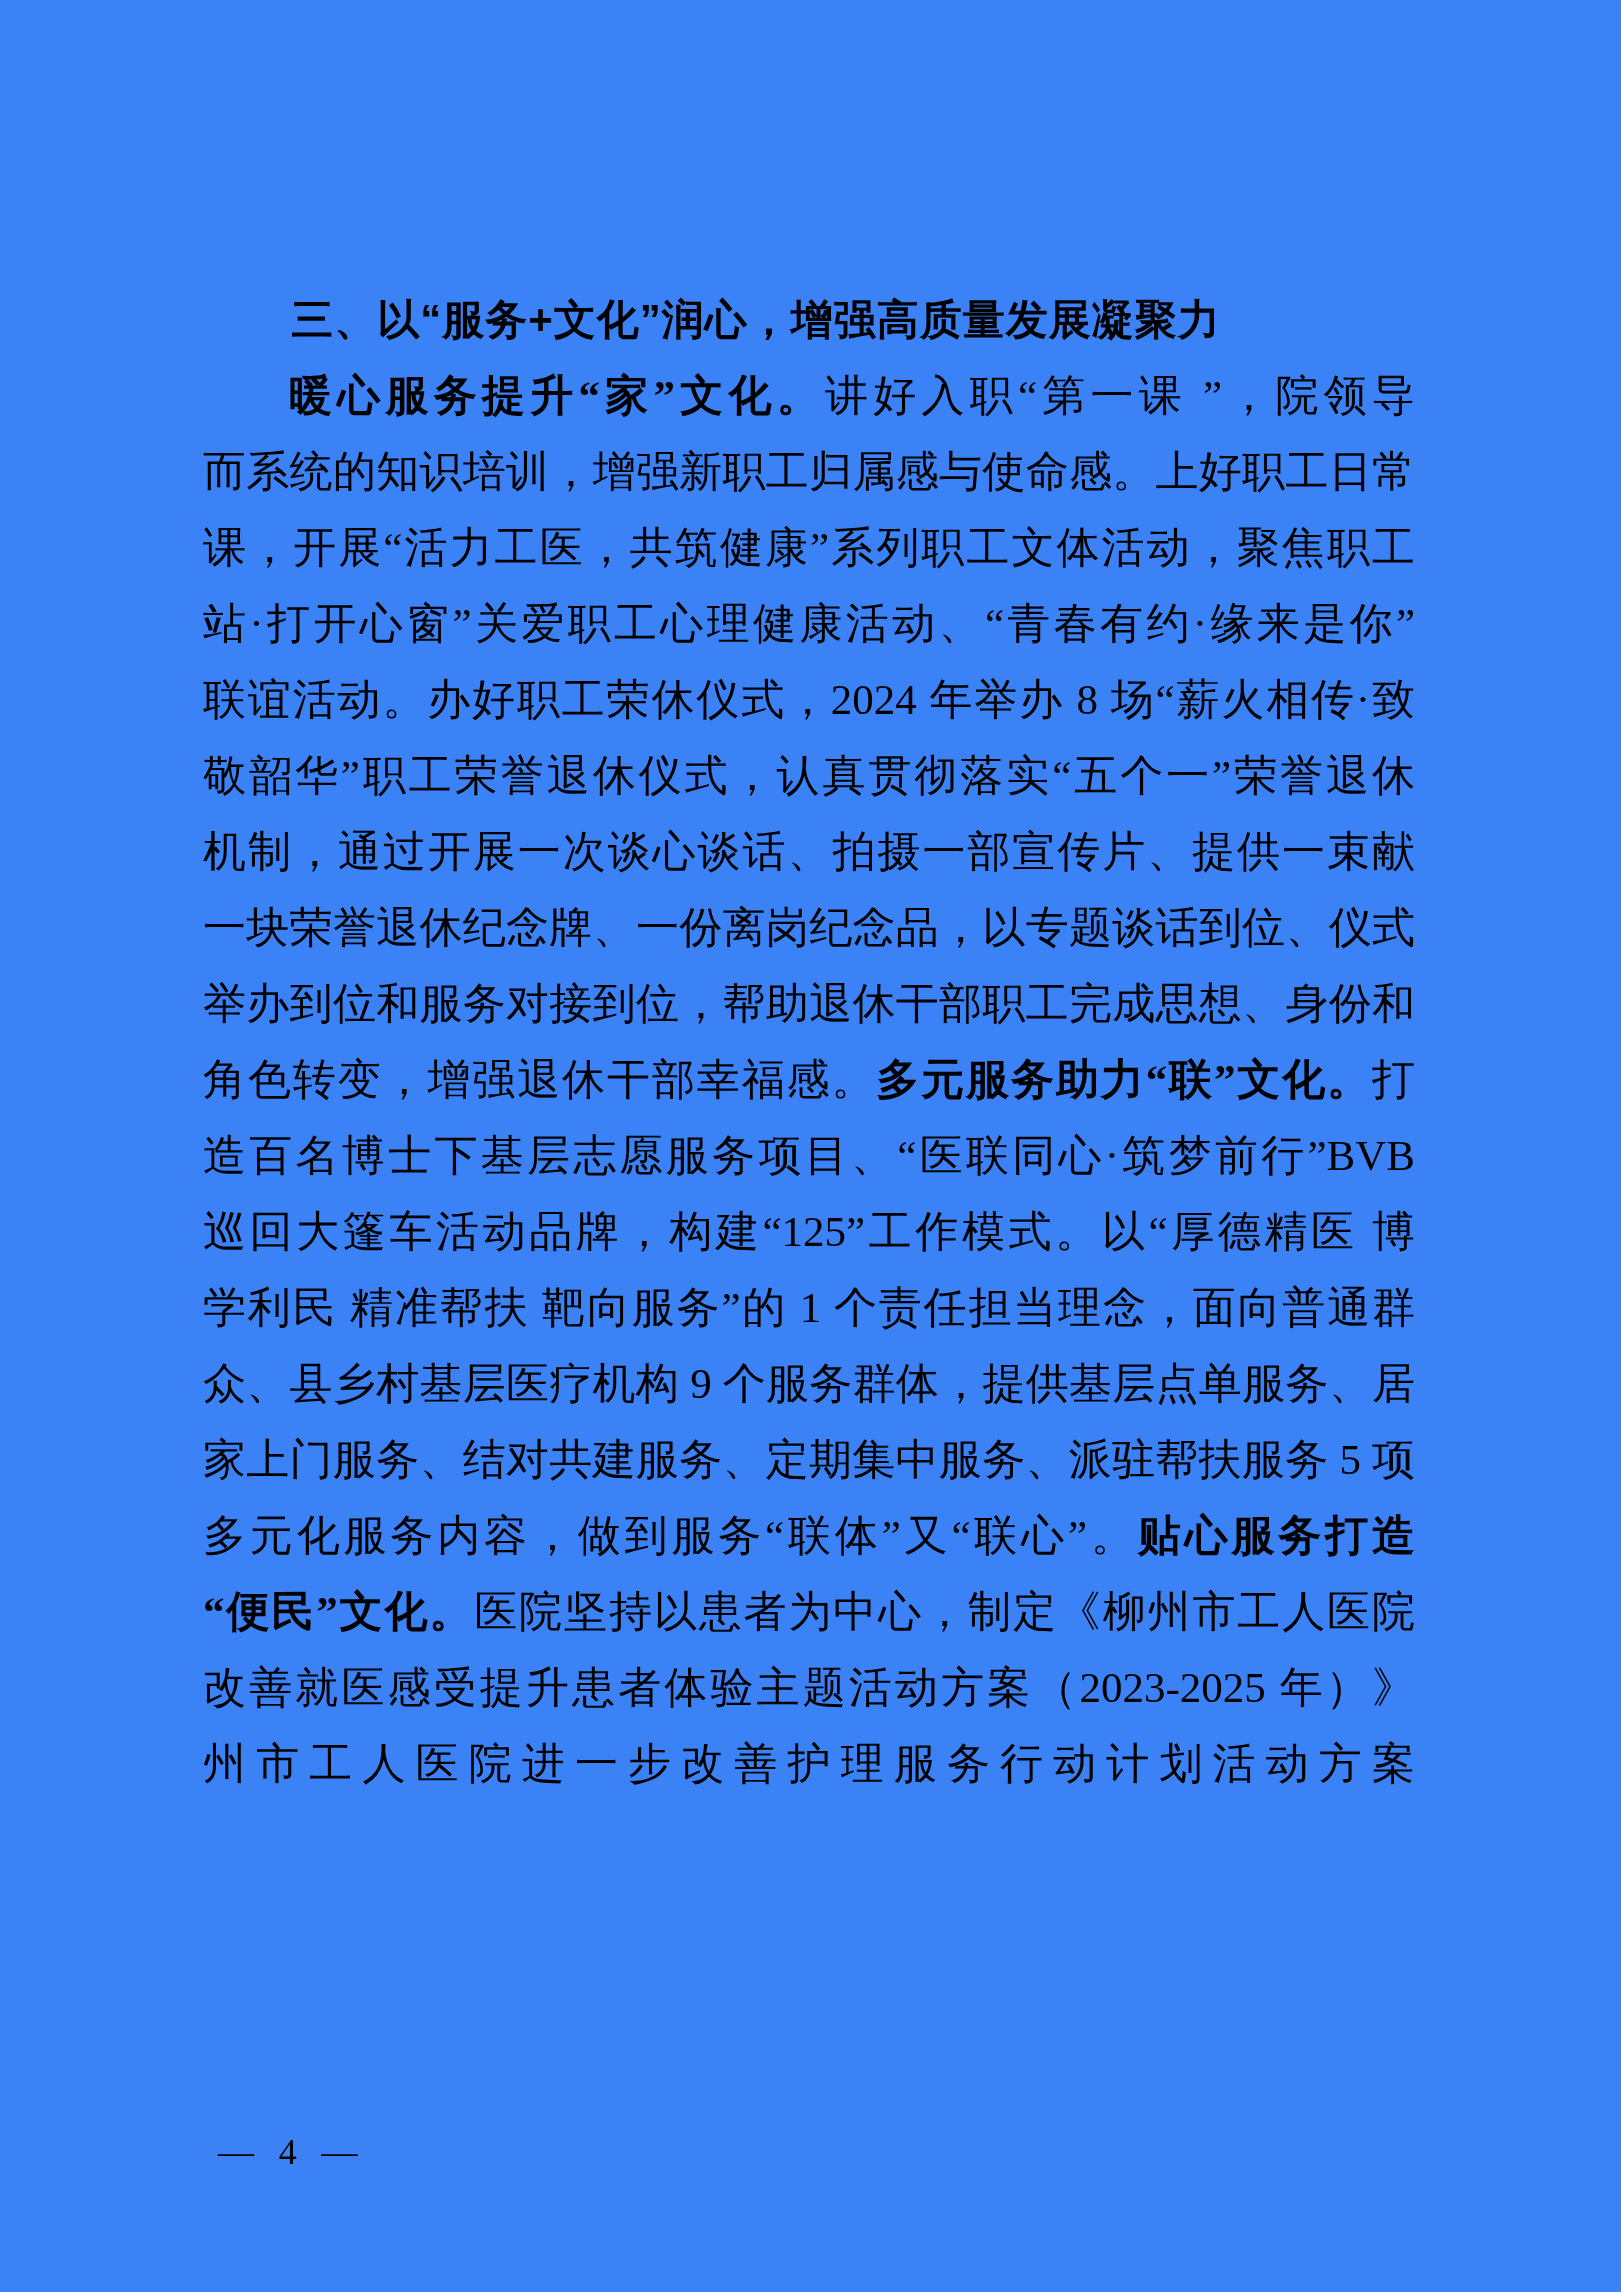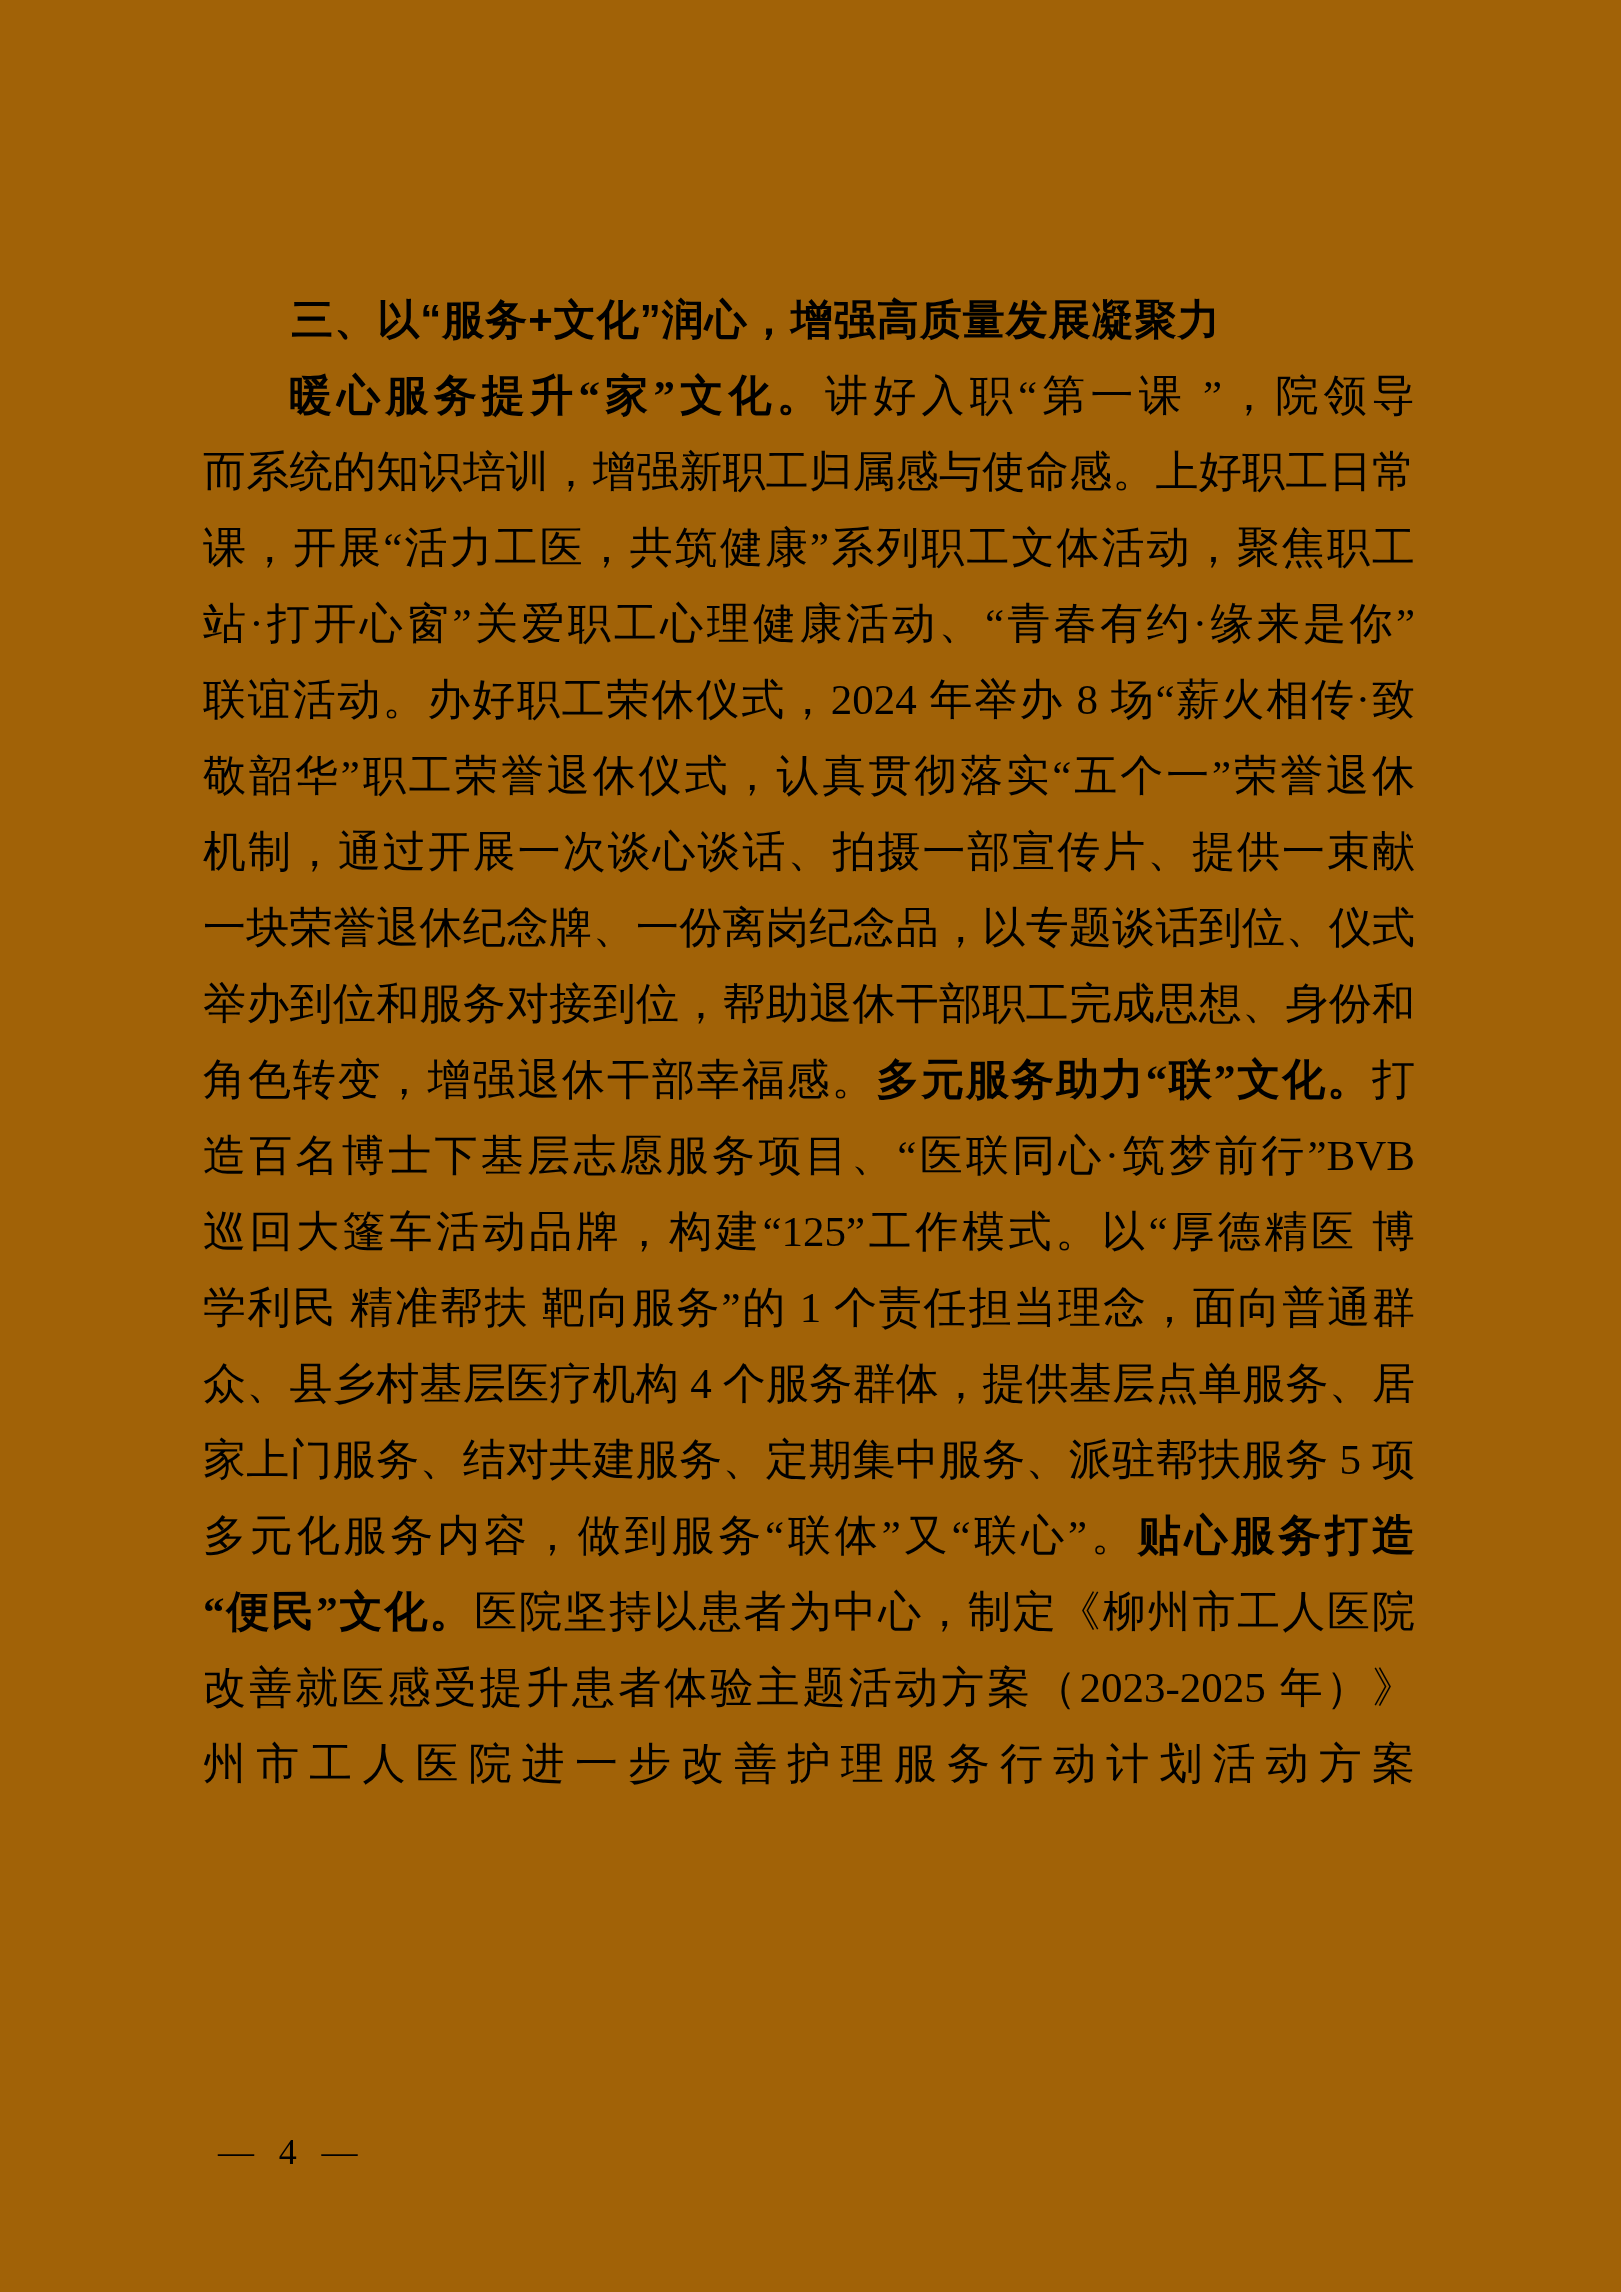--- a/index.html
+++ b/index.html
@@ -10,21 +10,21 @@
     width: 1621px;
     height: 2293px;
     background: #ffffff;
     position: relative;
     font-family: "Liberation Serif", "DejaVu Serif", serif;
     color: #000000;
   }
   .page {
     position: absolute;
     inset: 0;
-    background: #a16207;
+    background: #3b82f6;
     overflow: hidden;
   }
   .content {
     position: absolute;
     left: 203px;
     top: 282px;
     width: 1212px;
   }
   .heading {
     margin: 0;
@@ -74,21 +74,21 @@
         <div class="line"><span>站·打开心窗”关爱职工心理健康活动、“青春有约·缘来是你”</span></div>
         <div class="line"><span>联谊活动。办好职工荣休仪式，2024 年举办 8 场“薪火相传·致</span></div>
         <div class="line"><span>敬韶华”职工荣誉退休仪式，认真贯彻落实“五个一”荣誉退休</span></div>
         <div class="line"><span>机制，通过开展一次谈心谈话、拍摄一部宣传片、提供一束献花、</span></div>
         <div class="line"><span>一块荣誉退休纪念牌、一份离岗纪念品，以专题谈话到位、仪式</span></div>
         <div class="line"><span>举办到位和服务对接到位，帮助退休干部职工完成思想、身份和</span></div>
         <div class="line"><span>角色转变，增强退休干部幸福感。</span><span class="bold">多元服务助力“联”文化。</span><span>打</span></div>
         <div class="line"><span>造百名博士下基层志愿服务项目、“医联同心·筑梦前行”BVB</span></div>
         <div class="line"><span>巡回大篷车活动品牌，构建“125”工作模式。以“厚德精医 博</span></div>
         <div class="line"><span>学利民 精准帮扶 靶向服务”的 1 个责任担当理念，面向普通群</span></div>
-        <div class="line"><span>众、县乡村基层医疗机构 4 个服务群体，提供基层点单服务、居</span></div>
+        <div class="line"><span>众、县乡村基层医疗机构 9 个服务群体，提供基层点单服务、居</span></div>
         <div class="line"><span>家上门服务、结对共建服务、定期集中服务、派驻帮扶服务 5 项</span></div>
         <div class="line"><span>多元化服务内容，做到服务“联体”又“联心”。</span><span class="bold">贴心服务打造</span></div>
         <div class="line"><span class="bold">“便民”文化。</span><span>医院坚持以患者为中心，制定《柳州市工人医院</span></div>
         <div class="line"><span>改善就医感受提升患者体验主题活动方案（2023-2025 年）》《柳</span></div>
         <div class="line"><span>州市工人医院进一步改善护理服务行动计划活动方案</span></div>
       </div>
   </div>
   <div class="footer">— 4 —</div>
 </div>
 

